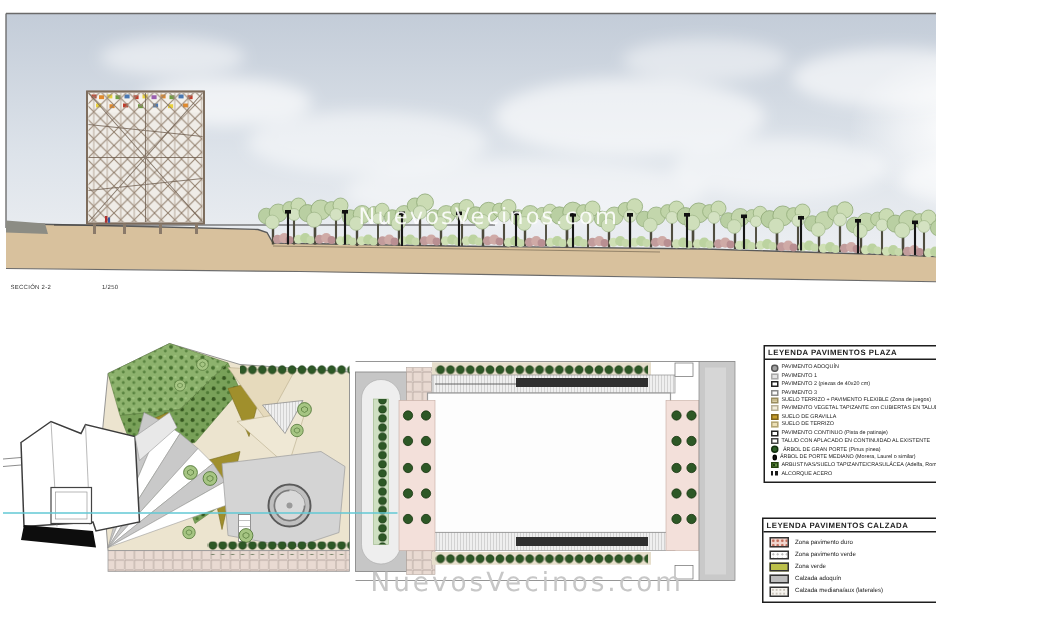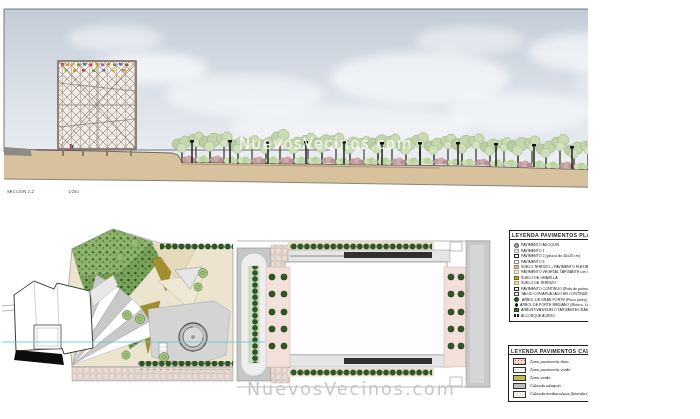--- a/index.html
+++ b/index.html
@@ -1,17 +1,17 @@
 <!DOCTYPE html>
 <html><head>
 <meta charset="utf-8">
 <style>
   html,body{margin:0;padding:0;}
   .page{position:relative;width:588px;height:419px;background:#ffffff;overflow:hidden;
-        font-family:"Liberation Sans",sans-serif;}
+        font-family:"Liberation Sans",sans-serif;padding-left:36px;}
   svg{position:absolute;display:block;}
   
   .sec-label{position:absolute;left:7px;top:189px;display:flex;gap:20px;color:#333;}
   .sec-label span{font-size:6px;transform:scale(.66);transform-origin:0 50%;white-space:nowrap;letter-spacing:.3px;}
   
   .wm{position:absolute;white-space:nowrap;font-family:"DejaVu Sans",sans-serif;}
   .wm-top{left:239px;top:135px;font-size:15px;letter-spacing:1.4px;color:rgba(255,255,255,.88);}
   .wm-bottom{left:247px;top:379px;font-size:17.5px;letter-spacing:2px;color:#c7c7c7;}
   
   .legend{position:absolute;background:#fff;border:1px solid #1e1e1e;width:188px;box-sizing:border-box;}

